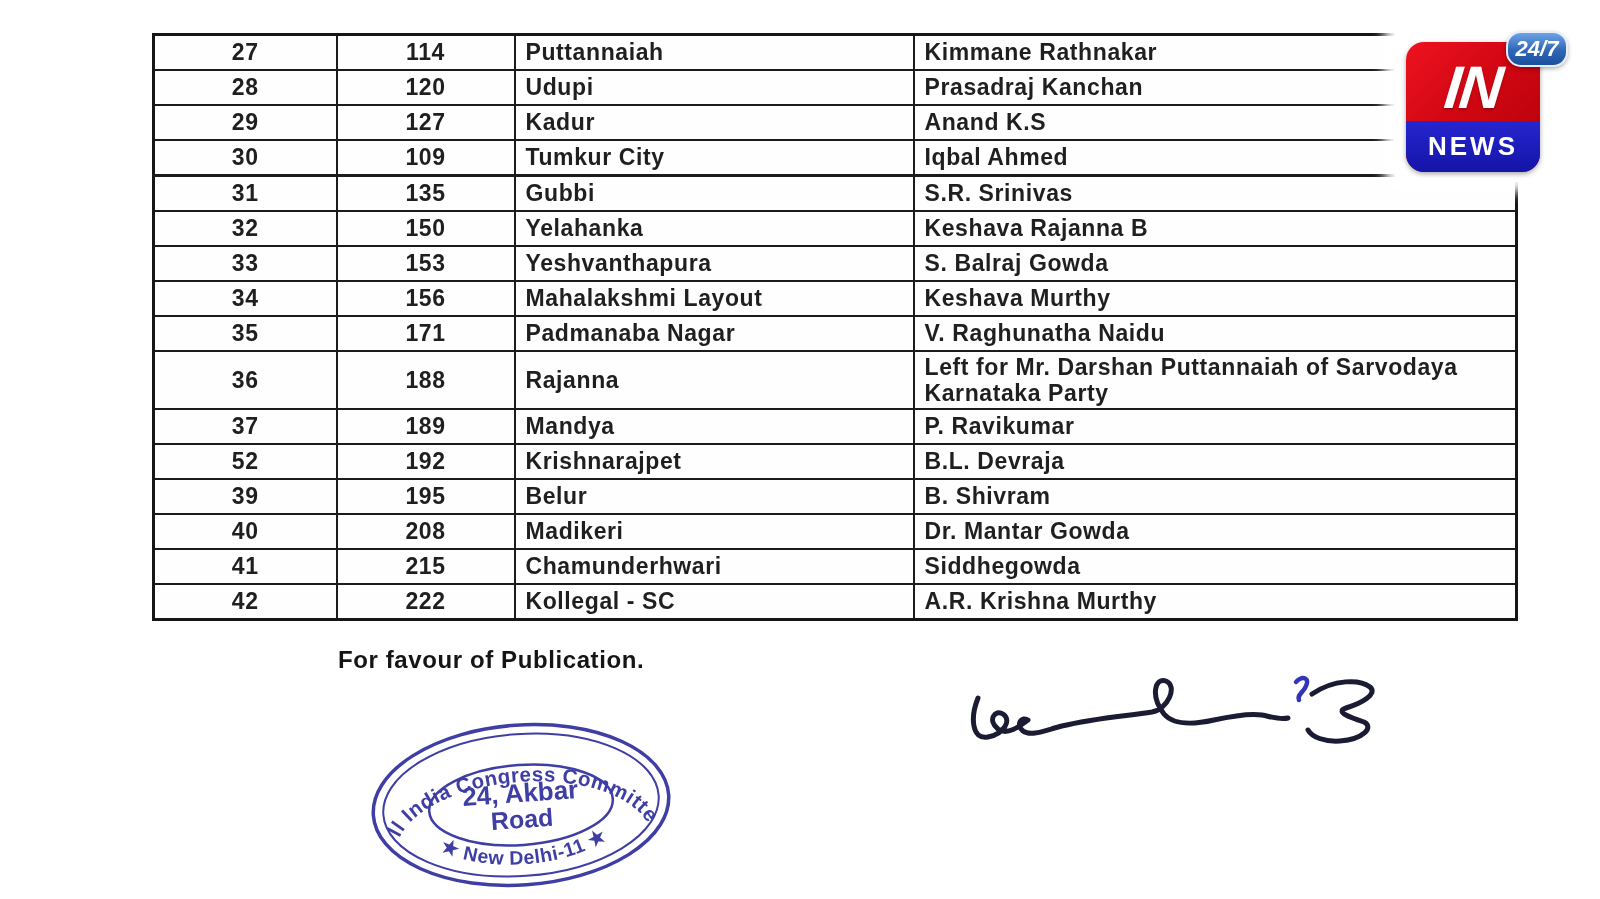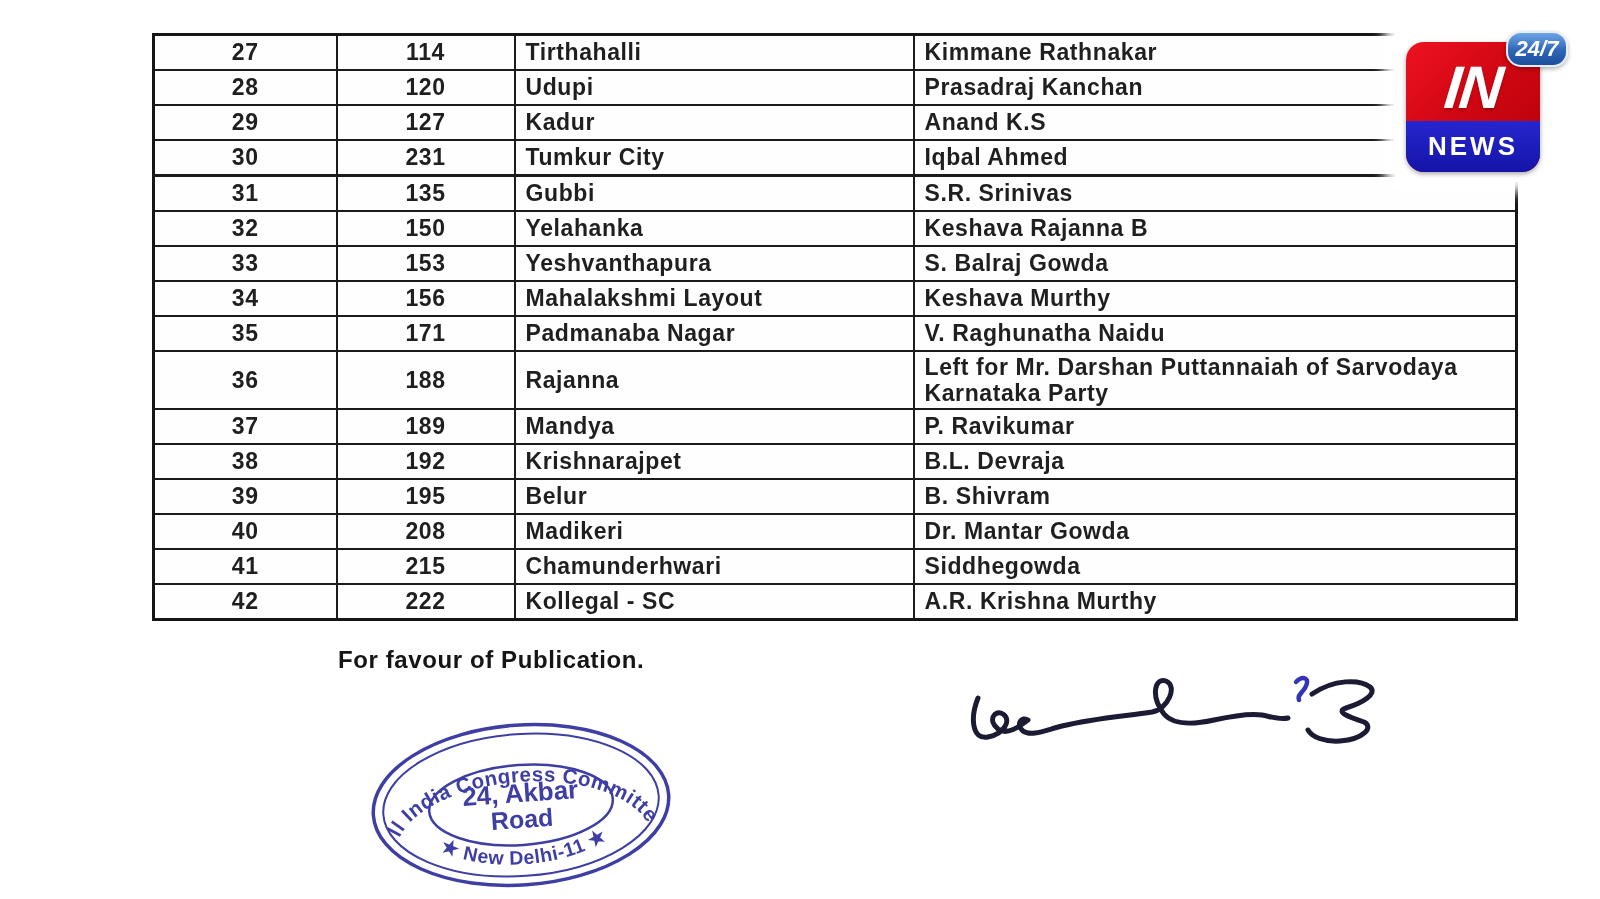--- a/index.html
+++ b/index.html
@@ -94,38 +94,38 @@
     <colgroup>
         <col class="c1">
         <col class="c2">
         <col class="c3">
         <col class="c4">
       </colgroup>
     <tbody>
         <tr>
       <td class="num">27</td>
       <td class="num">114</td>
-      <td>Tirthahalli</td>
+      <td>Puttannaiah</td>
       <td>Kimmane Rathnakar</td>
     </tr>
         <tr>
       <td class="num">28</td>
       <td class="num">120</td>
       <td>Udupi</td>
       <td>Prasadraj Kanchan</td>
     </tr>
         <tr>
       <td class="num">29</td>
       <td class="num">127</td>
       <td>Kadur</td>
       <td>Anand K.S</td>
     </tr>
         <tr>
       <td class="num">30</td>
-      <td class="num">231</td>
+      <td class="num">109</td>
       <td>Tumkur City</td>
       <td>Iqbal Ahmed</td>
     </tr>
         <tr>
       <td class="num">31</td>
       <td class="num">135</td>
       <td>Gubbi</td>
       <td>S.R. Srinivas</td>
     </tr>
         <tr>
@@ -158,21 +158,21 @@
       <td>Rajanna</td>
       <td>Left for Mr. Darshan Puttannaiah of Sarvodaya Karnataka Party</td>
     </tr>
         <tr>
       <td class="num">37</td>
       <td class="num">189</td>
       <td>Mandya</td>
       <td>P. Ravikumar</td>
     </tr>
         <tr>
-      <td class="num">38</td>
+      <td class="num">52</td>
       <td class="num">192</td>
       <td>Krishnarajpet</td>
       <td>B.L. Devraja</td>
     </tr>
         <tr>
       <td class="num">39</td>
       <td class="num">195</td>
       <td>Belur</td>
       <td>B. Shivram</td>
     </tr>

